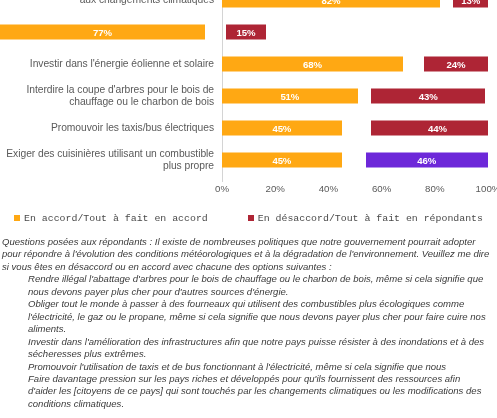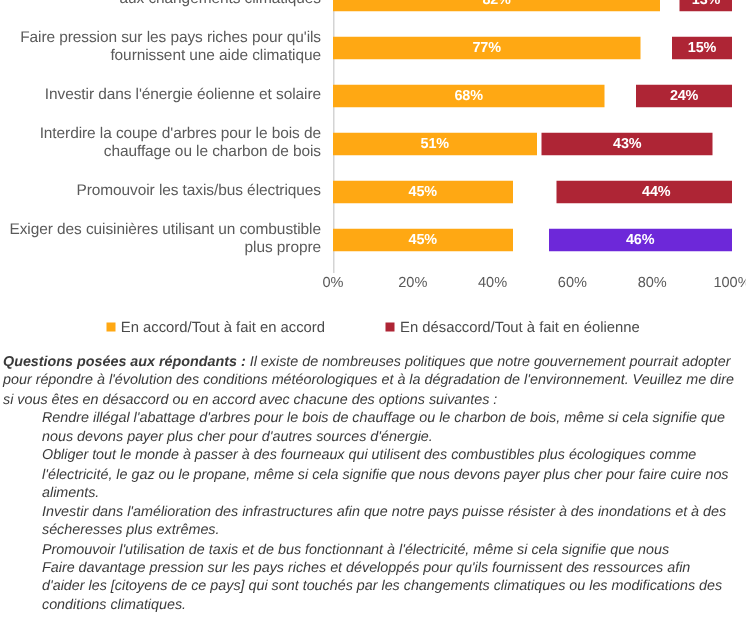--- a/index.html
+++ b/index.html
@@ -106,20 +106,21 @@
   #legend {
     position: absolute;
     left: 0;
     top: 208px;
     width: 497px;
     height: 20px;
     display: flex;
     justify-content: center;
     align-items: center;
     gap: 40px;
+    font-family: Liberation Mono, monospace;
   }
   .legend-item {
     display: flex;
     align-items: center;
     gap: 4px;
     font-size: 9.9px;
     color: #4a4a4a;
   }
   .swatch {
     width: 6px;
@@ -135,21 +136,21 @@
     width: 493px;
     padding: 0 3px 0 2px;
     box-sizing: border-box;
     font-size: 9.55px;
     line-height: 12.45px;
     font-style: italic;
     color: #3a3a3a;
     overflow: hidden;
     height: 182px;
   }
-  #footnote .lead { font-weight: bold; font-style: italic; }
+  #footnote .lead { font-weight: normal; font-style: italic; }
   .fn-para { margin: 0; }
   .fn-indent { margin: 0; padding-left: 26px; }
   .divider-top {
     position: absolute;
     left: 0;
     top: 231px;
     width: 497px;
     height: 1px;
     background: #ffffff;
   }
@@ -163,38 +164,37 @@
     <div id="axis-line"></div>
     <div class="rows" id="rows">
         <div class="row">
           <div class="cat-label">aux changements climatiques</div>
           <div class="plot">
             <div class="bar agree" style="left: 0px; width: 218.12px; background: rgb(255, 168, 19);">82%</div>
             <div class="bar disagree" style="width: 34.58px; left: 231.42px; background: rgb(174, 37, 53);">13%</div>
           </div>
         </div>
         <div class="row">
-          <div class="cat-label">Faire pression sur les pays riches pour qu'ils fournissent une aide climatique</div>
           <div class="plot">
             <div class="bar agree" style="left: 0px; width: 204.82px; background: rgb(255, 168, 19);">77%</div>
             <div class="bar disagree" style="width: 39.9px; left: 226.1px; background: rgb(174, 37, 53);">15%</div>
           </div>
         </div>
         <div class="row">
           <div class="cat-label">Investir dans l'énergie éolienne et solaire</div>
           <div class="plot">
             <div class="bar agree" style="left: 0px; width: 180.88px; background: rgb(255, 168, 19);">68%</div>
             <div class="bar disagree" style="width: 63.84px; left: 202.16px; background: rgb(174, 37, 53);">24%</div>
           </div>
         </div>
         <div class="row">
           <div class="cat-label">Interdire la coupe d'arbres pour le bois de chauffage ou le charbon de bois</div>
           <div class="plot">
             <div class="bar agree" style="left: 0px; width: 135.66px; background: rgb(255, 168, 19);">51%</div>
-            <div class="bar disagree" style="width: 114.38px; left: 139px; background: rgb(174, 37, 53);">43%</div>
+            <div class="bar disagree" style="width: 114.38px; left: 149px; background: rgb(174, 37, 53);">43%</div>
           </div>
         </div>
         <div class="row">
           <div class="cat-label">Promouvoir les taxis/bus électriques</div>
           <div class="plot">
             <div class="bar agree" style="left: 0px; width: 119.7px; background: rgb(255, 168, 19);">45%</div>
             <div class="bar disagree" style="width: 117.04px; left: 148.96px; background: rgb(174, 37, 53); padding-left: 16px;">44%</div>
           </div>
         </div>
         <div class="row">
@@ -215,21 +215,21 @@
       </div>
   </div>
 
   <div id="legend">
       <div class="legend-item">
         <span class="swatch" style="background: rgb(255, 168, 19);"></span>
         <span>En accord/Tout à fait en accord</span>
       </div>
       <div class="legend-item">
         <span class="swatch" style="background: rgb(174, 37, 53);"></span>
-        <span>En désaccord/Tout à fait en éolienne</span>
+        <span>En désaccord/Tout à fait en répondants</span>
       </div>
     </div>
 
   <div class="divider-top"></div>
 
   <div id="footnote">
     <p class="fn-para">
       <span class="lead">Questions posées aux répondants :</span><span> Il existe de nombreuses politiques que notre gouvernement pourrait adopter pour répondre à l'évolution des conditions météorologiques et à la dégradation de l'environnement. Veuillez me dire si vous êtes en désaccord ou en accord avec chacune des options suivantes :</span>
     </p>
     <div id="fn-items">

